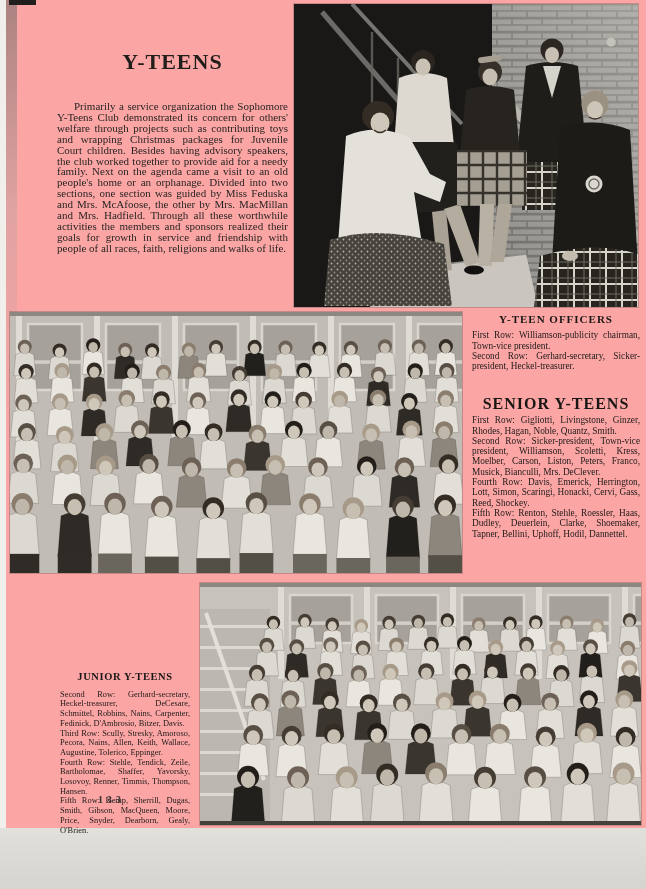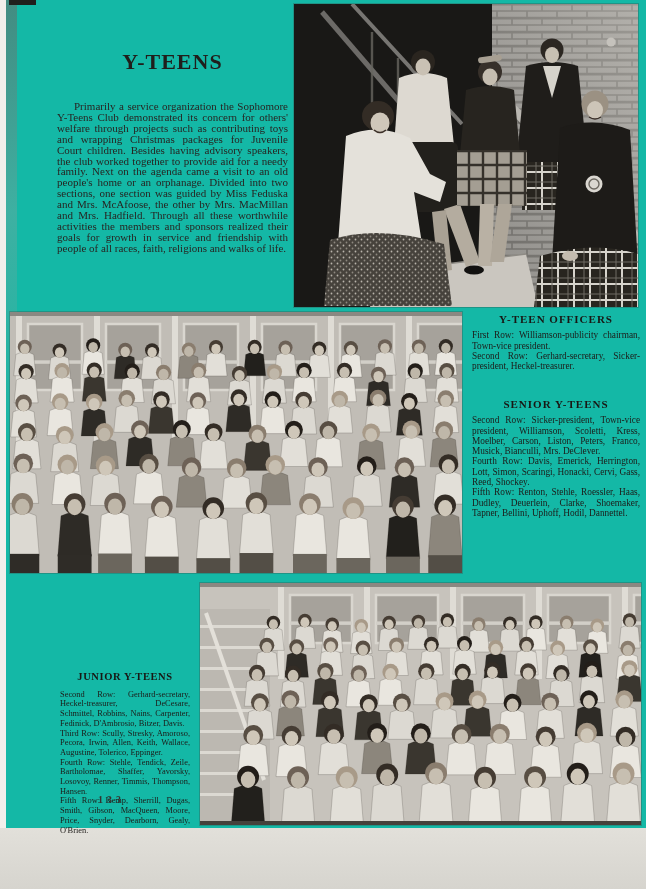--- a/index.html
+++ b/index.html
@@ -1,18 +1,18 @@
 <!DOCTYPE html>
 <html><head>
 <meta charset="utf-8">
 <style>
   html,body{margin:0;padding:0;background:#cfcdc8;}
   .page{
     position:relative;width:646px;height:889px;margin:0 auto;
-    background:#14b8a6;overflow:hidden;
+    background:#fca5a5;overflow:hidden;
     font-family:"Liberation Serif","DejaVu Serif",serif;color:#242220;
   }
   .left-edge{position:absolute;left:0;top:0;width:6px;height:889px;background:#f1efeb;}
   .left-gutter{position:absolute;left:6px;top:0;width:11px;height:470px;
     background:linear-gradient(to bottom,rgba(105,103,99,.55),rgba(160,158,152,.30) 45%,rgba(160,158,152,0));}
   .corner-mark{position:absolute;left:9px;top:0;width:27px;height:5px;background:#201f1d;}
   .bottom-strip{position:absolute;left:0;top:828px;width:646px;height:61px;
     background:linear-gradient(#e2e0da,#d6d4ce);}
   .title{
     position:absolute;left:57px;top:49px;width:231px;text-align:center;
@@ -26,21 +26,21 @@
   .photo{position:absolute;overflow:hidden;background:#8b8883;box-shadow:0 0 0 1px rgba(60,58,54,.28);}
   .photo svg{display:block;width:100%;height:100%;}
   #officers-photo{left:294px;top:4px;width:344px;height:303px;}
   #senior-photo{left:10px;top:312px;width:452px;height:261px;}
   #junior-photo{left:200px;top:583px;width:441px;height:242px;}
   .caption{position:absolute;color:#1d1b18;}
   .cap-heading{font-weight:bold;text-align:center;letter-spacing:1px;color:#181714;}
   #officers-caption{left:472px;top:314px;width:168px;font-size:9.3px;line-height:10.3px;}
   #officers-caption .cap-heading{font-size:11px;margin-bottom:6px;text-align:center;}
   #senior-caption{left:472px;top:399px;width:168px;font-size:9.3px;line-height:10.3px;}
-  #senior-caption .cap-heading{font-size:11px;margin-bottom:6px;}
+  #senior-caption .cap-heading{font-size:16px;margin-bottom:6px;}
   #junior-caption{left:60px;top:640px;width:130px;font-size:8.4px;line-height:9.7px;margin-top:32px;}
   #junior-caption .cap-heading{font-size:10.5px;letter-spacing:.6px;margin-bottom:8px;}
   .cap-row{text-align:justify;}
   .lead{}
   .pageno{position:absolute;left:98px;top:794px;font-size:10px;font-weight:bold;
     letter-spacing:4px;color:#34322e;}
 </style>
 </head>
 <body>
 
@@ -638,20 +638,24 @@
     </div>
     <div class="cap-row">
       <span class="lead">Second Row:</span>
       <span>Gerhard-secretary, Sicker-president, Heckel-treasurer.</span>
     </div>
   </div>
 
   <div class="caption" id="senior-caption">
     <div class="cap-heading">SENIOR Y-TEENS</div>
     <div class="cap-row">
+      <span class="lead">First Row:</span>
+      <span>Gigliotti, Livingstone, Ginzer, Rhodes, Hagan, Noble, Quantz, Smith.</span>
+    </div>
+    <div class="cap-row">
       <span class="lead">Second Row:</span>
       <span>Sicker-president, Town-vice president, Williamson, Scoletti, Kress, Moelber, Carson, Liston, Peters, Franco, Musick, Bianculli, Mrs. DeClever.</span>
     </div>
     <div class="cap-row">
       <span class="lead">Fourth Row:</span>
       <span>Davis, Emerick, Herrington, Lott, Simon, Scaringi, Honacki, Cervi, Gass, Reed, Shockey.</span>
     </div>
     <div class="cap-row">
       <span class="lead">Fifth Row:</span>
       <span>Renton, Stehle, Roessler, Haas, Dudley, Deuerlein, Clarke, Shoemaker, Tapner, Bellini, Uphoff, Hodil, Dannettel.</span>
@@ -659,21 +663,21 @@
   </div>
 
   <div class="caption" id="junior-caption">
     <div class="cap-heading">JUNIOR Y-TEENS</div>
     <div class="cap-row">
       <span class="lead">Second Row:</span>
       <span>Gerhard-secretary, Heckel-treasurer, DeCesare, Schmittel, Robbins, Nains, Carpenter, Fedinick, D'Ambrosio, Bitzer, Davis.</span>
     </div>
     <div class="cap-row">
       <span class="lead">Third Row:</span>
-      <span>Scully, Stresky, Amoroso, Pecora, Irwin, Allen, Keith, Wallace, Augustine, Tolerico, Eppinger.</span>
+      <span>Scully, Stresky, Amoroso, Pecora, Nains, Allen, Keith, Wallace, Augustine, Tolerico, Eppinger.</span>
     </div>
     <div class="cap-row">
       <span class="lead">Fourth Row:</span>
       <span>Stehle, Tendick, Zeile, Bartholomae, Shaffer, Yavorsky, Losovoy, Renner, Timmis, Thompson, Hansen.</span>
     </div>
     <div class="cap-row">
       <span class="lead">Fifth Row:</span>
       <span>Kemp, Sherrill, Dugas, Smith, Gibson, MacQueen, Moore, Price, Snyder, Dearborn, Gealy, O'Brien.</span>
     </div>
   </div>

